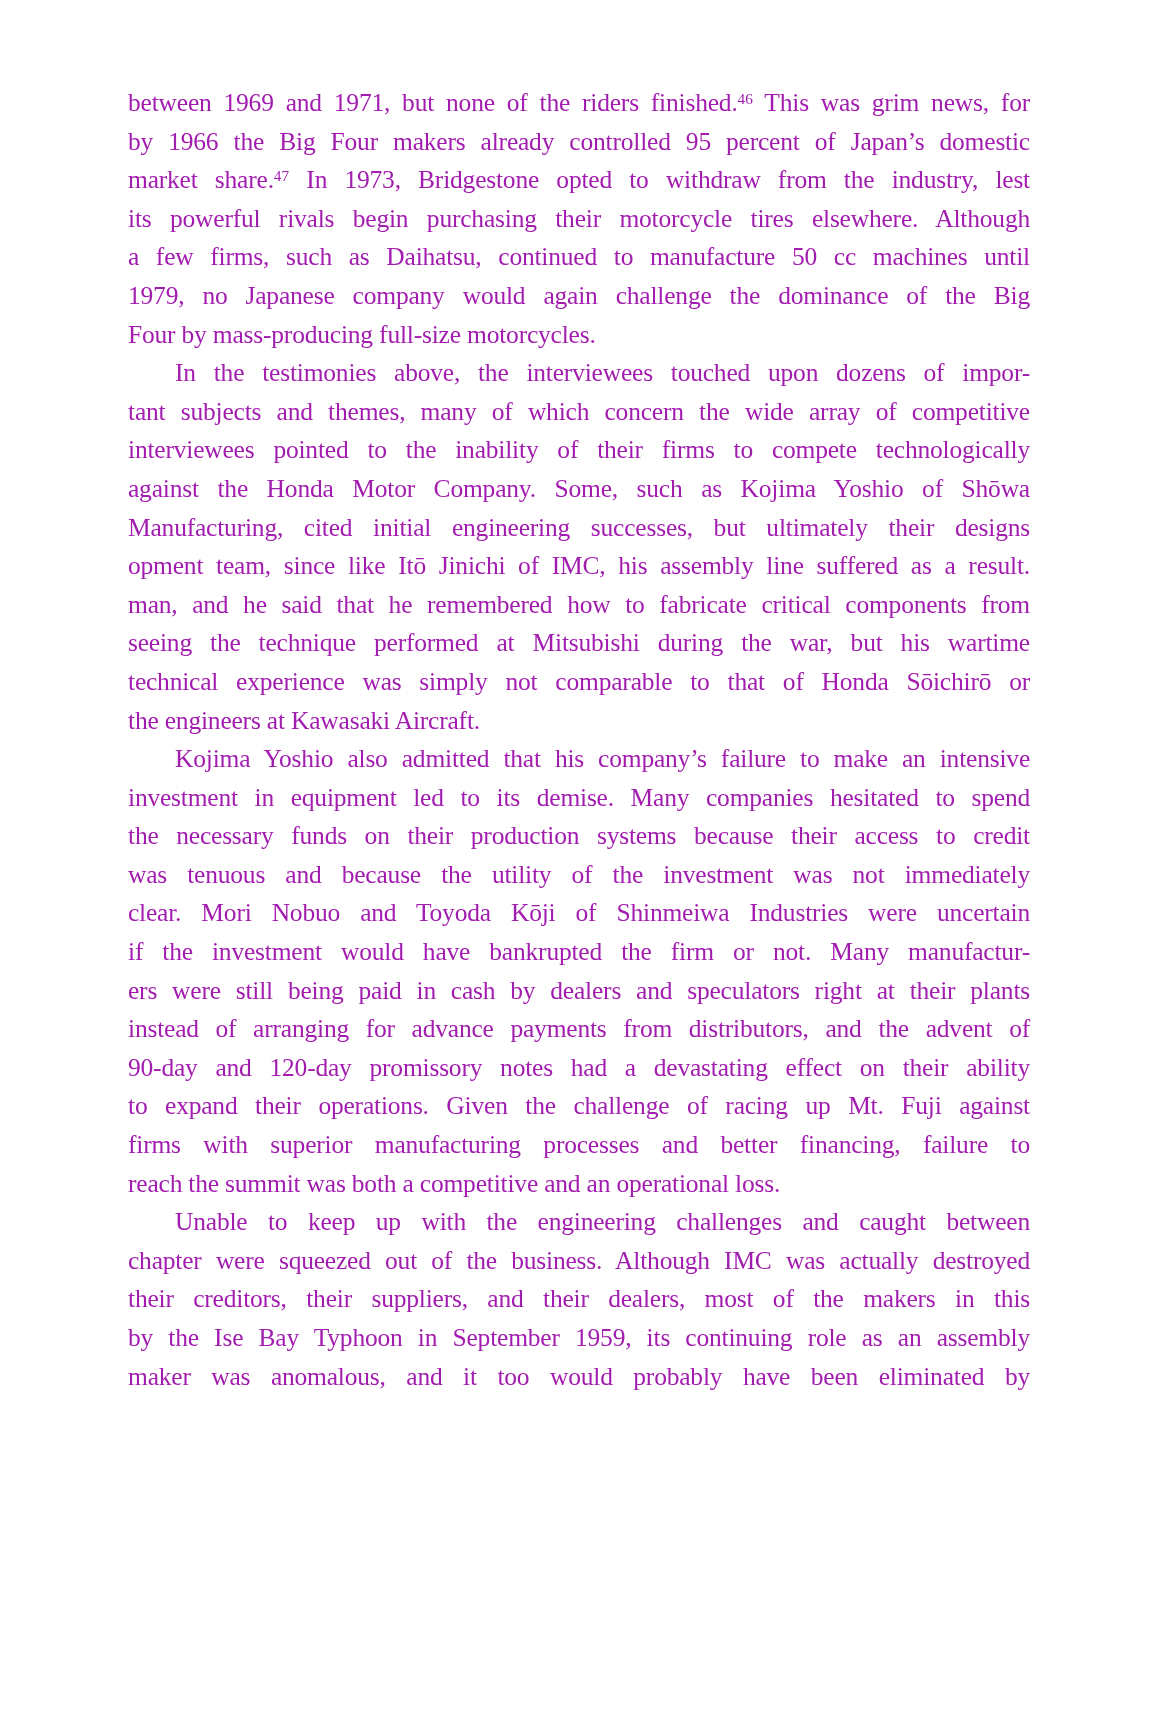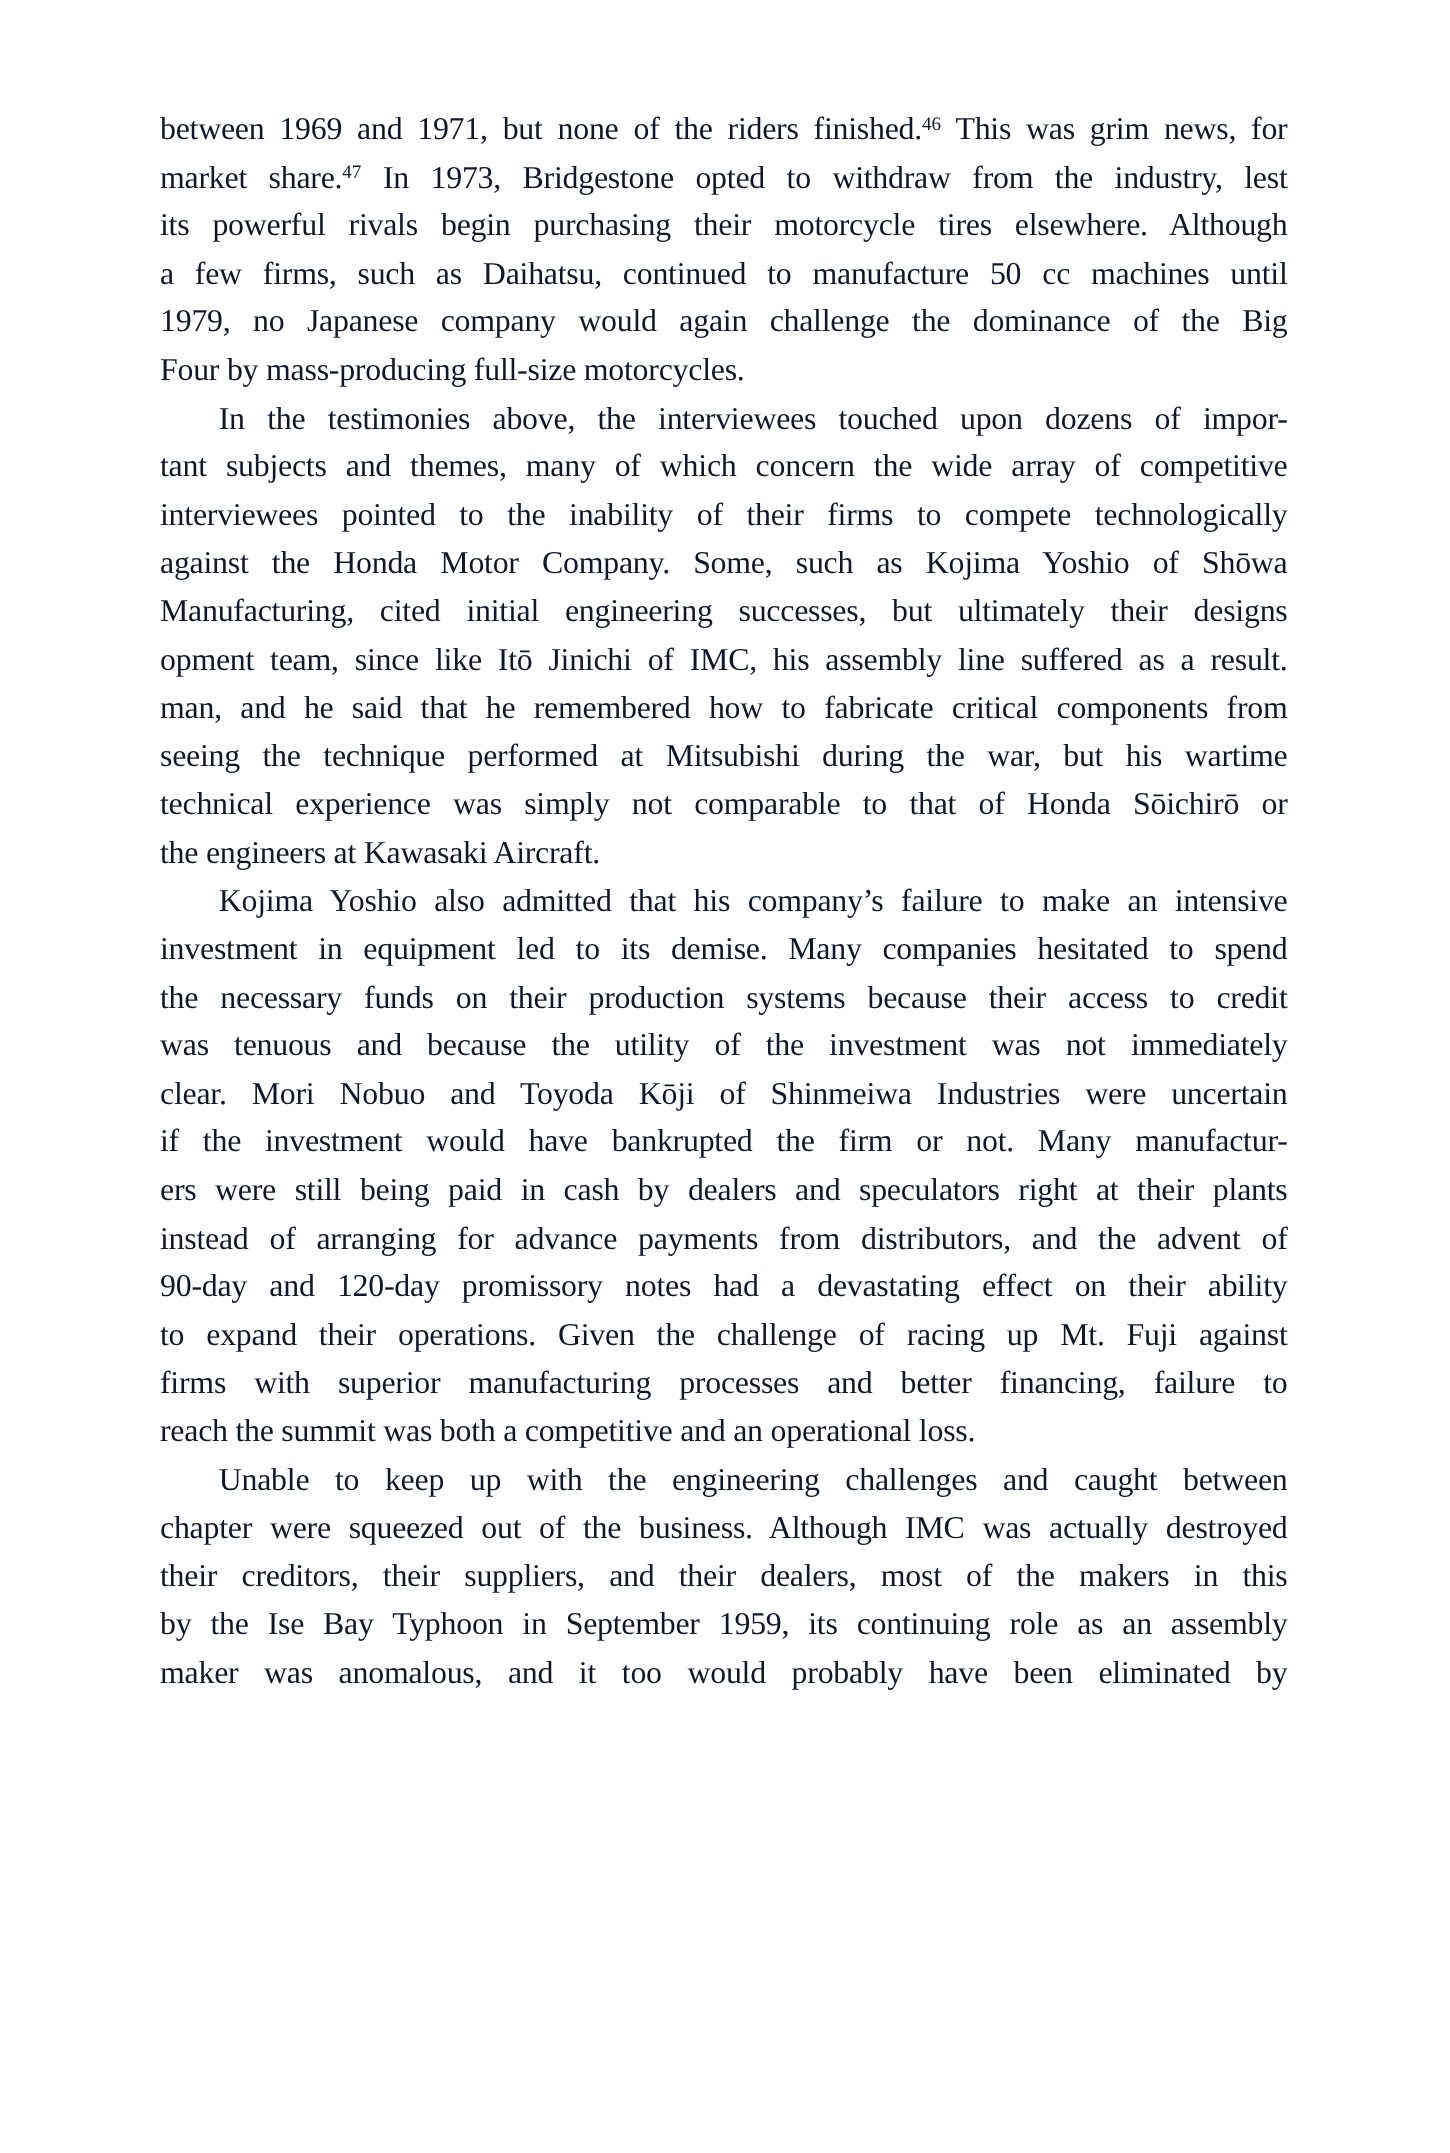--- a/index.html
+++ b/index.html
@@ -3,21 +3,21 @@
 <meta charset="utf-8">
 <style>
   html, body { margin: 0; padding: 0; background: #ffffff; }
   .page {
     position: relative;
     width: 1160px;
     height: 1722px;
     background: #ffffff;
     overflow: hidden;
     font-family: "Liberation Serif", "DejaVu Serif", serif;
-    color: #0f172a;
+    color: #a21caf;
   }
   .text-block {
     position: absolute;
     left: 128px;
     top: 84px;
     width: 902px;
     font-size: 25.5px;
     line-height: 38.6px;
     letter-spacing: -0.2px;
   }
@@ -59,20 +59,21 @@
     font-style: italic;
   }
 </style>
 </head>
 <body>
 
 <div class="page">
   <div class="text-block">
       <div class="paragraph">
         <div class="line">between 1969 and 1971, but none of the riders finished.<sup class="fn">46</sup> This was grim news, for</div>
+        <div class="line">by 1966 the Big Four makers already controlled 95 percent of Japan’s domestic</div>
         <div class="line">market share.<sup class="fn">47</sup> In 1973, Bridgestone opted to withdraw from the industry, lest</div>
         <div class="line">its powerful rivals begin purchasing their motorcycle tires elsewhere. Although</div>
         <div class="line">a few firms, such as Daihatsu, continued to manufacture 50 cc machines until</div>
         <div class="line">1979, no Japanese company would again challenge the dominance of the Big</div>
         <div class="line last">Four by mass-producing full-size motorcycles.</div>
       </div>
       <div class="paragraph">
         <div class="line indent">In the testimonies above, the interviewees touched upon dozens of impor-</div>
         <div class="line">tant subjects and themes, many of which concern the wide array of competitive</div>
         <div class="line">interviewees pointed to the inability of their firms to compete technologically</div>

